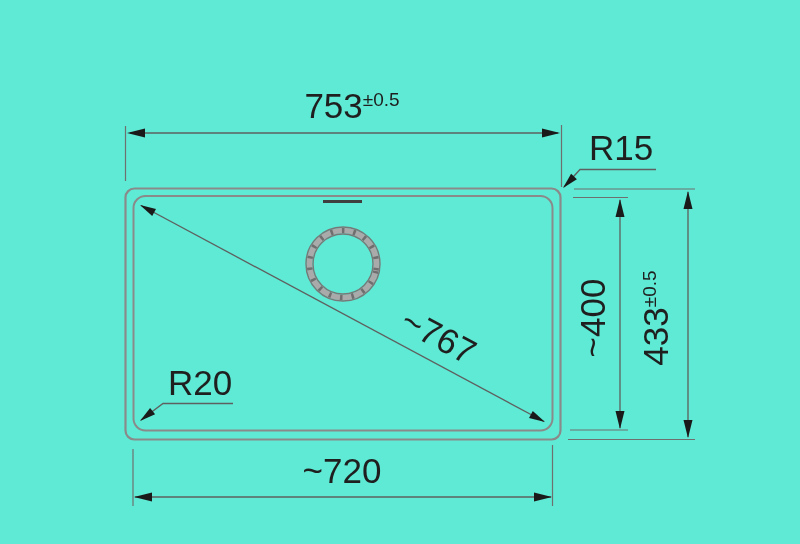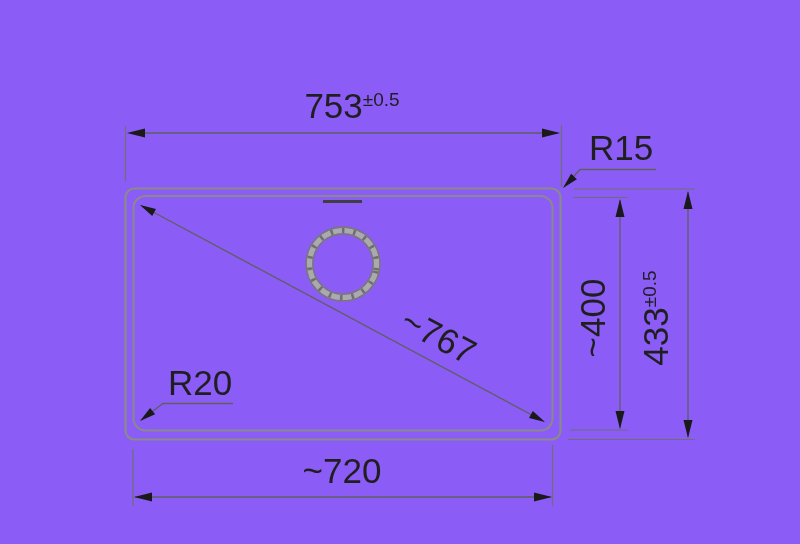--- a/index.html
+++ b/index.html
@@ -1,19 +1,19 @@
 <!DOCTYPE html>
 <html><head>
 <meta charset="utf-8">
 <style>
   html, body { margin: 0; padding: 0; background: #ffffff; }
   .canvas {
     position: relative;
     width: 800px; height: 544px;
-    background: #8b5cf6;
+    background: #5eead4;
     font-family: "Liberation Sans", sans-serif;
   }
   svg { display: block; }
   .outline     { fill: none; stroke: #8a8a8a; stroke-width: 2.2px; }
   .outline-in  { fill: none; stroke: #8a8a8a; stroke-width: 2px; }
   .dim         { fill: none; stroke: #5f5f5f; stroke-width: 1.3px; }
   .ext         { fill: none; stroke: #6f6f6f; stroke-width: 1.2px; }
   .arrow       { fill: #1a1a1a; stroke: none; }
   .dim-text    { fill: #1f1f1f; font-size: 35px; font-family: "Liberation Sans", sans-serif; }
   .tol         { font-size: 19px; }

